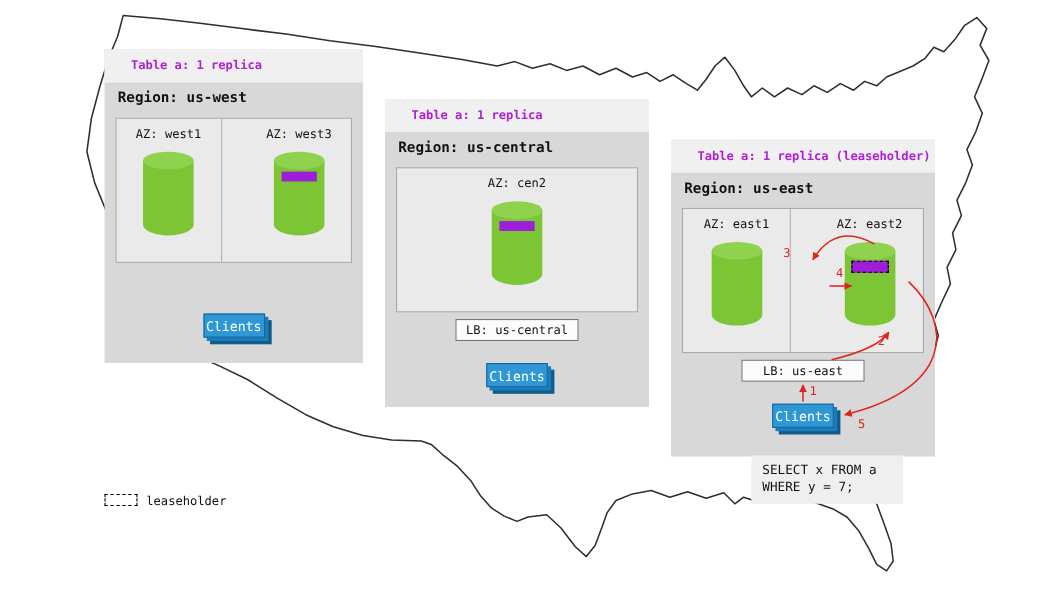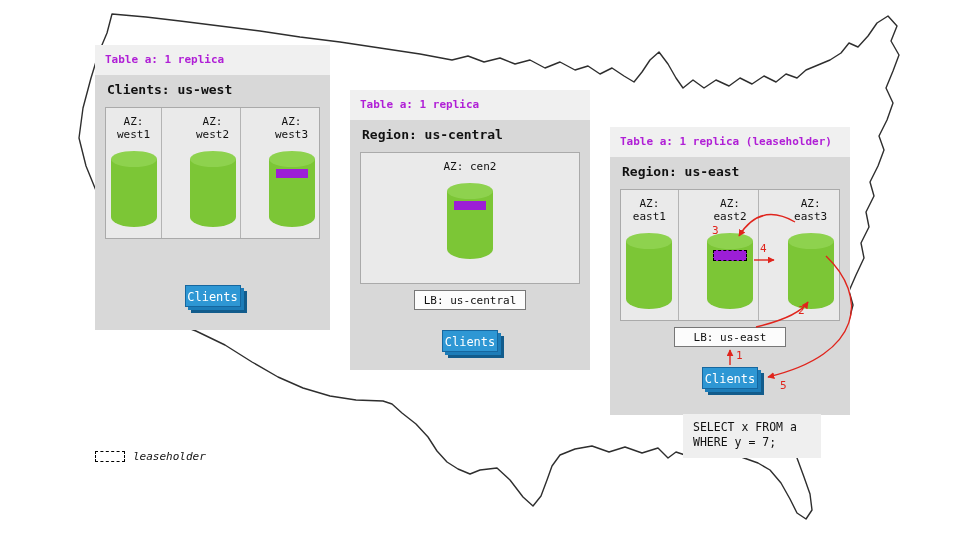--- a/index.html
+++ b/index.html
@@ -9,21 +9,21 @@
     font-family:"DejaVu Sans Mono","Liberation Mono",monospace;
   }
   .layer{position:absolute;inset:0;width:960px;height:540px;}
   #map-layer{z-index:0;}
   #arrow-layer{z-index:5;pointer-events:none;}
 
   
   .panel{position:absolute;background:#d8d8d8;z-index:2;}
   .panel-header{
     position:absolute;top:0;left:0;right:0;height:30px;line-height:30px;
-    background:#f0f0f0;padding-left:10px;box-sizing:border-box;
+    background:#f0f0f0;padding-left:24px;box-sizing:border-box;
     font-size:11px;font-weight:bold;color:#b01fd6;white-space:nowrap;
   }
   .region-title{
     position:absolute;top:37px;left:12px;font-size:13px;font-weight:bold;color:#111;
     white-space:nowrap;
   }
   .az-box{
     position:absolute;left:10px;right:10px;top:62px;height:132px;
     background:#eaeaea;border:1px solid #aaa;display:flex;box-sizing:border-box;gap:23px;
   }
@@ -53,44 +53,37 @@
   #panel-east{left:610px;top:127px;width:240px;height:288px;}
 
   
   .sql-note{
     position:absolute;left:683px;top:414px;width:138px;height:44px;z-index:2;
     background:#efefef;padding:6px 0 0 10px;box-sizing:border-box;
     font-size:11.5px;color:#111;line-height:15px;
   }
 
   
-  .legend{position:absolute;left:95px;top:449px;height:14px;z-index:2;display:flex;align-items:center;font-style:italic;}
+  .legend{position:absolute;left:95px;top:449px;height:14px;z-index:2;display:flex;}
   .legend-icon{width:30px;height:11px;border:1px dashed #000;background:#fff;box-sizing:border-box;}
   .legend-label{margin-left:8px;font-size:11px;color:#111;}
 </style>
 </head>
 <body>
 
 <svg id="map-layer" class="layer" viewBox="0 0 960 540">
   <path d="M112,14 L146,17 L180,21 L220,26 L260,31 L300,37 L340,42 L380,48 L420,54 L452,60 L468,56 L484,62 L500,58 L515,64 L530,60 L545,68 L560,62 L575,70 L588,66 L600,74 L612,68 L624,76 L634,82 L642,72 L650,60 L659,52 L668,64 L676,78 L683,88 L693,80 L704,88 L716,80 L729,86 L740,78 L752,84 L764,76 L776,82 L786,74 L797,78 L806,70 L818,65 L830,60 L841,53 L849,43 L858,47 L868,36 L877,23 L888,16 L897,26 L891,41 L899,55 L893,71 L886,88 L893,103 L887,120 L879,136 L884,150 L878,166 L870,182 L874,196 L866,212 L869,227 L861,243 L864,258 L856,275 L849,291 L853,305 L848,324 L838,341 L826,357 L816,372 L806,385 L799,395 L793,408 L788,424 L791,440 L797,458 L804,477 L810,494 L812,510 L806,519 L797,513 L790,499 L781,483 L770,470 L758,463 L744,458 L728,452 L713,455 L700,450 L688,456 L676,452 L668,458 L658,448 L642,453 L625,447 L609,452 L592,446 L575,449 L560,455 L552,466 L547,480 L541,496 L533,506 L523,497 L510,480 L497,468 L480,470 L470,474 L458,469 L447,462 L437,451 L428,437 L416,424 L402,413 L392,404 L383,401 L356,400 L330,396 L303,388 L278,377 L252,362 L225,345 L196,331 L172,322 L148,312 L128,302 L131,291 L126,270 L117,247 L104,212 L97,193 L86,166 L79,138 L83,108 L91,78 L99,52 L107,33 Z" fill="none" stroke="#2e2e2e" stroke-width="1.4" stroke-linejoin="round"></path>
 </svg>
 
 <div class="panel" id="panel-west">
   <div class="panel-header">Table a: 1 replica</div>
-  <div class="region-title">Clients: us-west</div>
+  <div class="region-title">Region: us-west</div>
   <div class="az-box">
     <div class="az-col">
       <div class="az-label">AZ: west1</div>
-      <div class="cyl">
-        <div class="cyl-body"></div>
-        <div class="cyl-top"></div>
-      </div>
-    </div>
-    <div class="az-col">
-      <div class="az-label">AZ: west2</div>
       <div class="cyl">
         <div class="cyl-body"></div>
         <div class="cyl-top"></div>
       </div>
     </div>
     <div class="az-col">
       <div class="az-label">AZ: west3</div>
       <div class="cyl">
         <div class="cyl-body"></div>
         <div class="cyl-top"></div>
@@ -130,27 +123,20 @@
       </div>
     </div>
     <div class="az-col">
       <div class="az-label">AZ: east2</div>
       <div class="cyl">
         <div class="cyl-body"></div>
         <div class="cyl-top"></div>
         <div class="replica-band leaseholder"></div>
       </div>
     </div>
-    <div class="az-col">
-      <div class="az-label">AZ: east3</div>
-      <div class="cyl">
-        <div class="cyl-body"></div>
-        <div class="cyl-top"></div>
-      </div>
-    </div>
   </div>
   <div class="lb-box">LB: us-east</div>
   <div class="clients-btn">Clients</div>
 </div>
 
 <div class="sql-note">
   <div>SELECT x FROM a</div>
   <div>WHERE y = 7;</div>
 </div>
 

